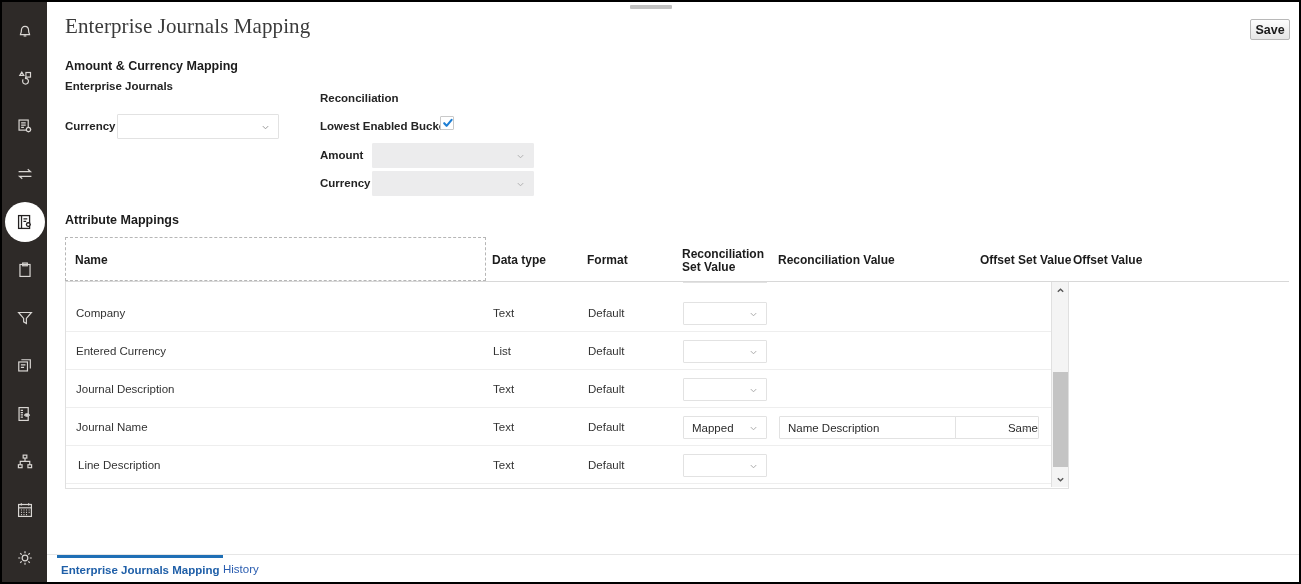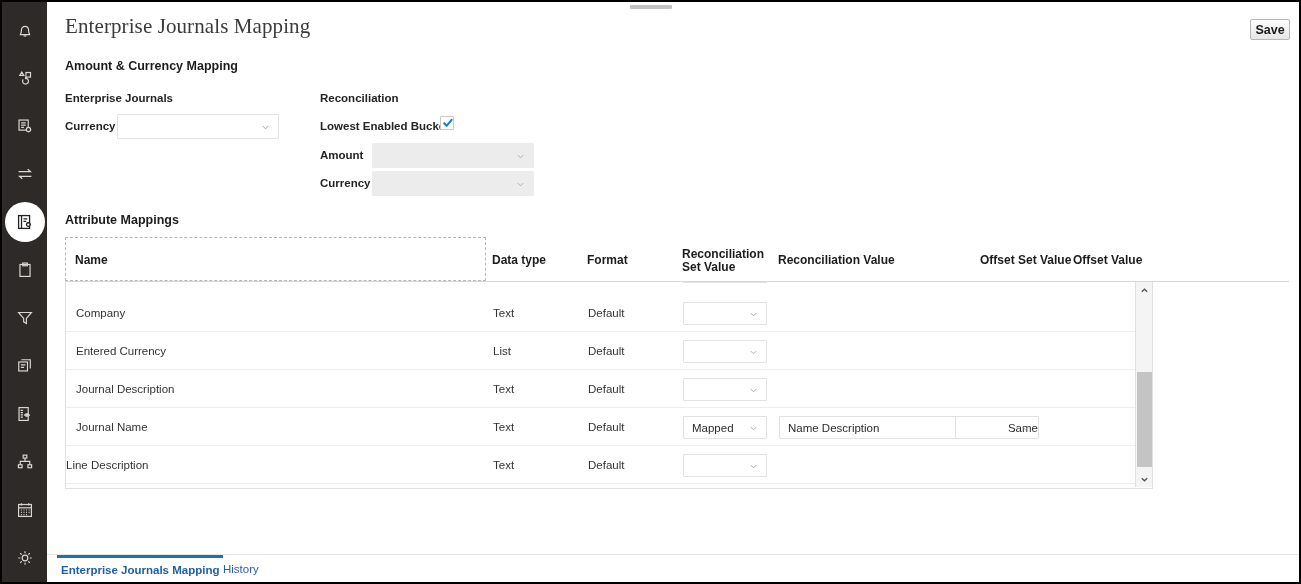--- a/index.html
+++ b/index.html
@@ -150,21 +150,21 @@
     position: absolute;
     left: 0; top: 0;
     width: 421px; height: 44px;
     border: 1px dashed #b6b6b6;
     border-left: 1px dashed #b6b6b6;
   }
 
   .tbl-body {
     position: absolute;
     left: 18px; top: 280px;
-    width: 1088px; height: 207px;
+    width: 1004px; height: 207px;
     border: 1px solid #e0e0e0;
     border-top: none;
     background: #fff;
     overflow: hidden;
   }
   .clip-dd {
     position: absolute;
     left: 617px; top: -14px;
     width: 84px; height: 15px;
     border: 1px solid #e2e2e2;
@@ -366,21 +366,21 @@
   </div>
 
   <div class="content">
 
     <div class="page-title">Enterprise Journals Mapping</div>
 
     <div class="save-btn">Save</div>
 
     <div class="sec-head" style="left:18px; top:57px;">Amount &amp; Currency Mapping</div>
 
-    <div class="grp-label" style="left:18px; top:90px;">Enterprise Journals</div>
+    <div class="grp-label" style="left:18px; top:78px;">Enterprise Journals</div>
 
     <div class="fld-label" style="left:18px; top:118px;">Currency</div>
 
     <div class="dd" style="left:70px; top:112px; width:162px; height:25px;">
       <span></span>
       <span class="caret">
         <svg width="9" height="9" viewBox="0 0 10 10" fill="none" stroke="#9a9a9a" stroke-width="1.1">
             <path d="M2 4l3 3 3-3"></path>
           </svg>
       </span>
@@ -506,21 +506,21 @@
           <span>Same</span>
           <span class="caret">
             <svg width="9" height="9" viewBox="0 0 10 10" fill="none" stroke="#a9a9a9" stroke-width="1.1">
                 <path d="M2 4l3 3 3-3"></path>
               </svg>
           </span>
         </div>
       </div>
 
       <div class="row" style="top:164px;">
-        <div class="cell" style="left:0;">Line Description</div>
+        <div class="cell" style="left:12px;">Line Description</div>
         <div class="cell" style="left:427px;">Text</div>
         <div class="cell" style="left:522px;">Default</div>
         <div class="dd" style="left:617px; width:84px; height:23px;">
           <span></span>
           <span class="caret">
             <svg width="9" height="9" viewBox="0 0 10 10" fill="none" stroke="#a9a9a9" stroke-width="1.1">
                 <path d="M2 4l3 3 3-3"></path>
               </svg>
           </span>
         </div>

